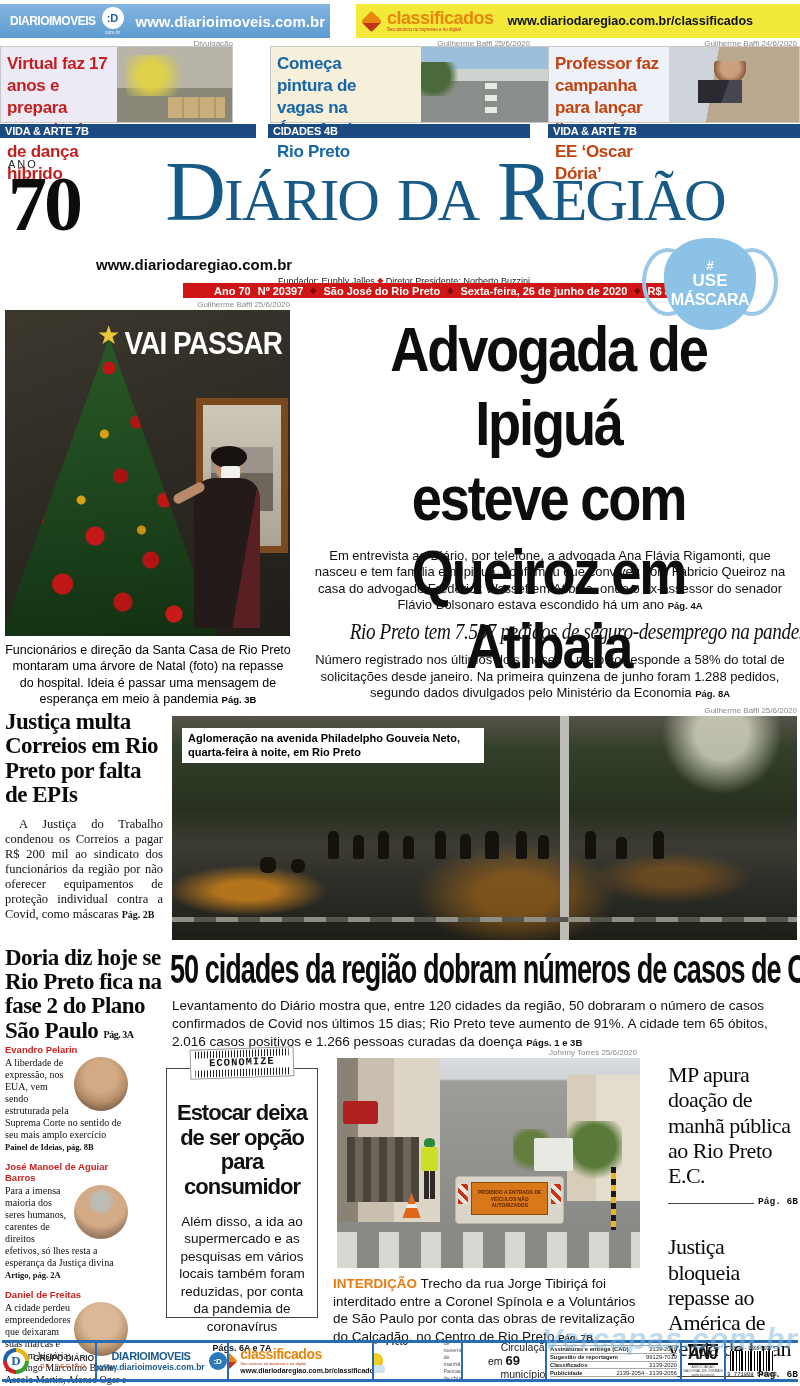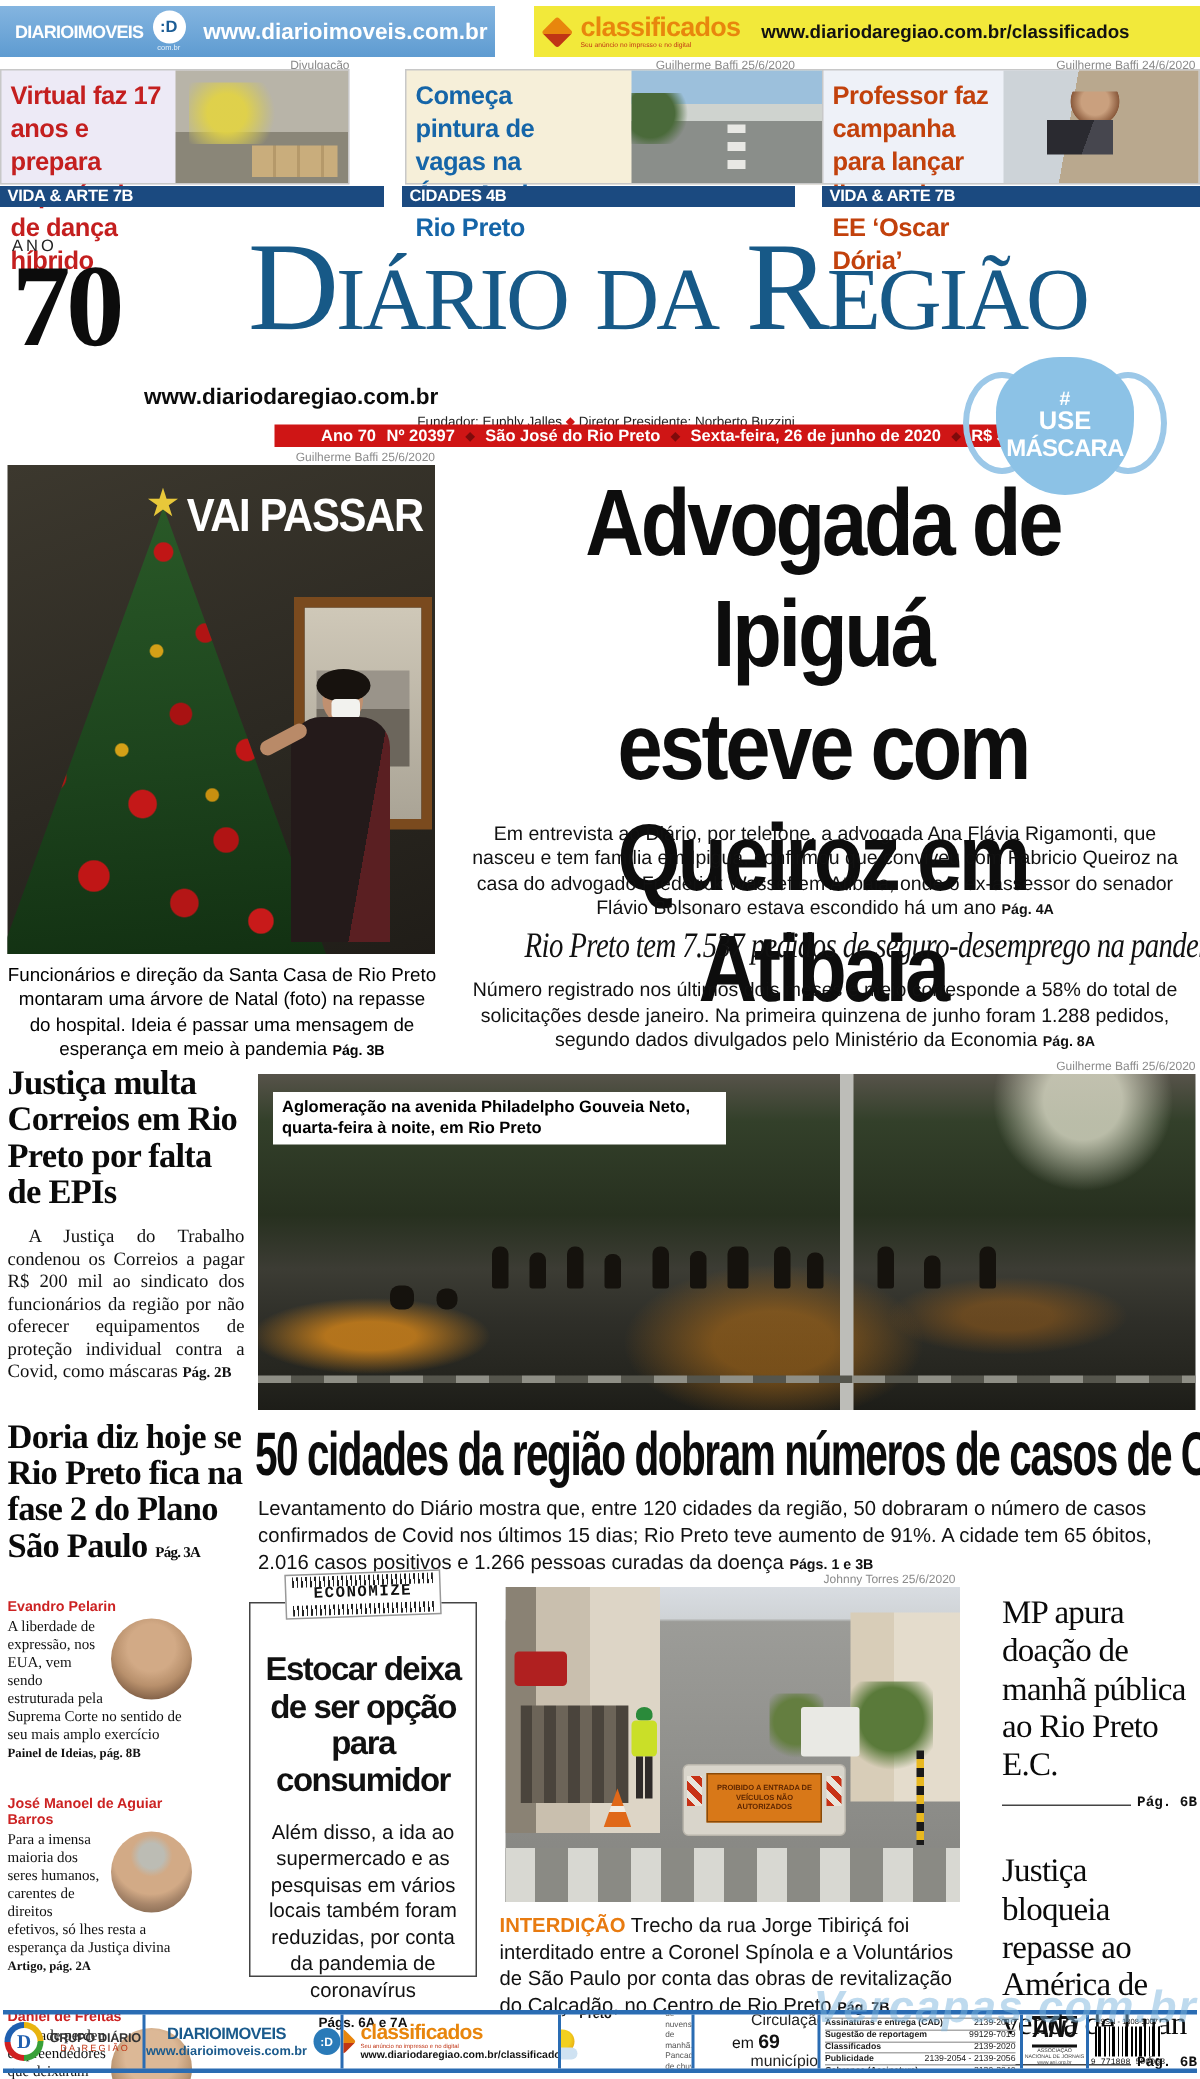--- a/index.html
+++ b/index.html
@@ -167,21 +167,21 @@
   .ave-caption { position:absolute; left:10px; top:12px; width:302px; background:#fff;
     padding:3px 6px; font-weight:bold; font-size:11px; line-height:1.3; color:#000; }
 
   .covid-head { position:absolute; left:170px; top:946px; width:152%; font-weight:bold;
     font-size:41px; letter-spacing:-1.5px; color:#0c0c0c; transform:scaleX(.66);
     transform-origin:left top; white-space:nowrap; }
   .covid-deck { position:absolute; left:172px; top:997px; width:626px; font-size:13.5px; line-height:1.32; }
 
   
   .writers { position:absolute; left:5px; top:1044px; width:123px; }
-  .writer { margin-bottom:8px;margin-top:22px; }
+  .writer { margin-bottom:8px; }
   .w-name { color:#cc2222; font-weight:bold; font-size:9.5px; margin-bottom:2px; }
   .w-photo { width:54px; height:54px; border-radius:50%; float:right; margin:0 0 2px 3px;
     background:radial-gradient(circle at 50% 36%, #d2aa86 0 36%, #b8906c 58%, #86644a 78%, #54402c 100%); }
   .w-photo.p2 { background:radial-gradient(circle at 50% 30%, #bcbcb4 0 18%, #d2aa86 30% 55%, #a8866a 70%, #6a5440 100%); }
   .w-photo.p3 { background:radial-gradient(circle at 50% 36%, #dcb896 0 40%, #c09a76 60%, #8a6c50 82%, #5c4632 100%); }
   .w-text { font-family:"Liberation Serif",serif; font-size:10px; line-height:1.2; text-align:left; }
   .w-ref { font-family:"Liberation Serif",serif; font-weight:bold; font-size:8.5px; }
   .writer::after { content:""; display:block; clear:both; }
 
   .econ-box { position:absolute; left:166px; top:1068px; width:152px; height:250px;

